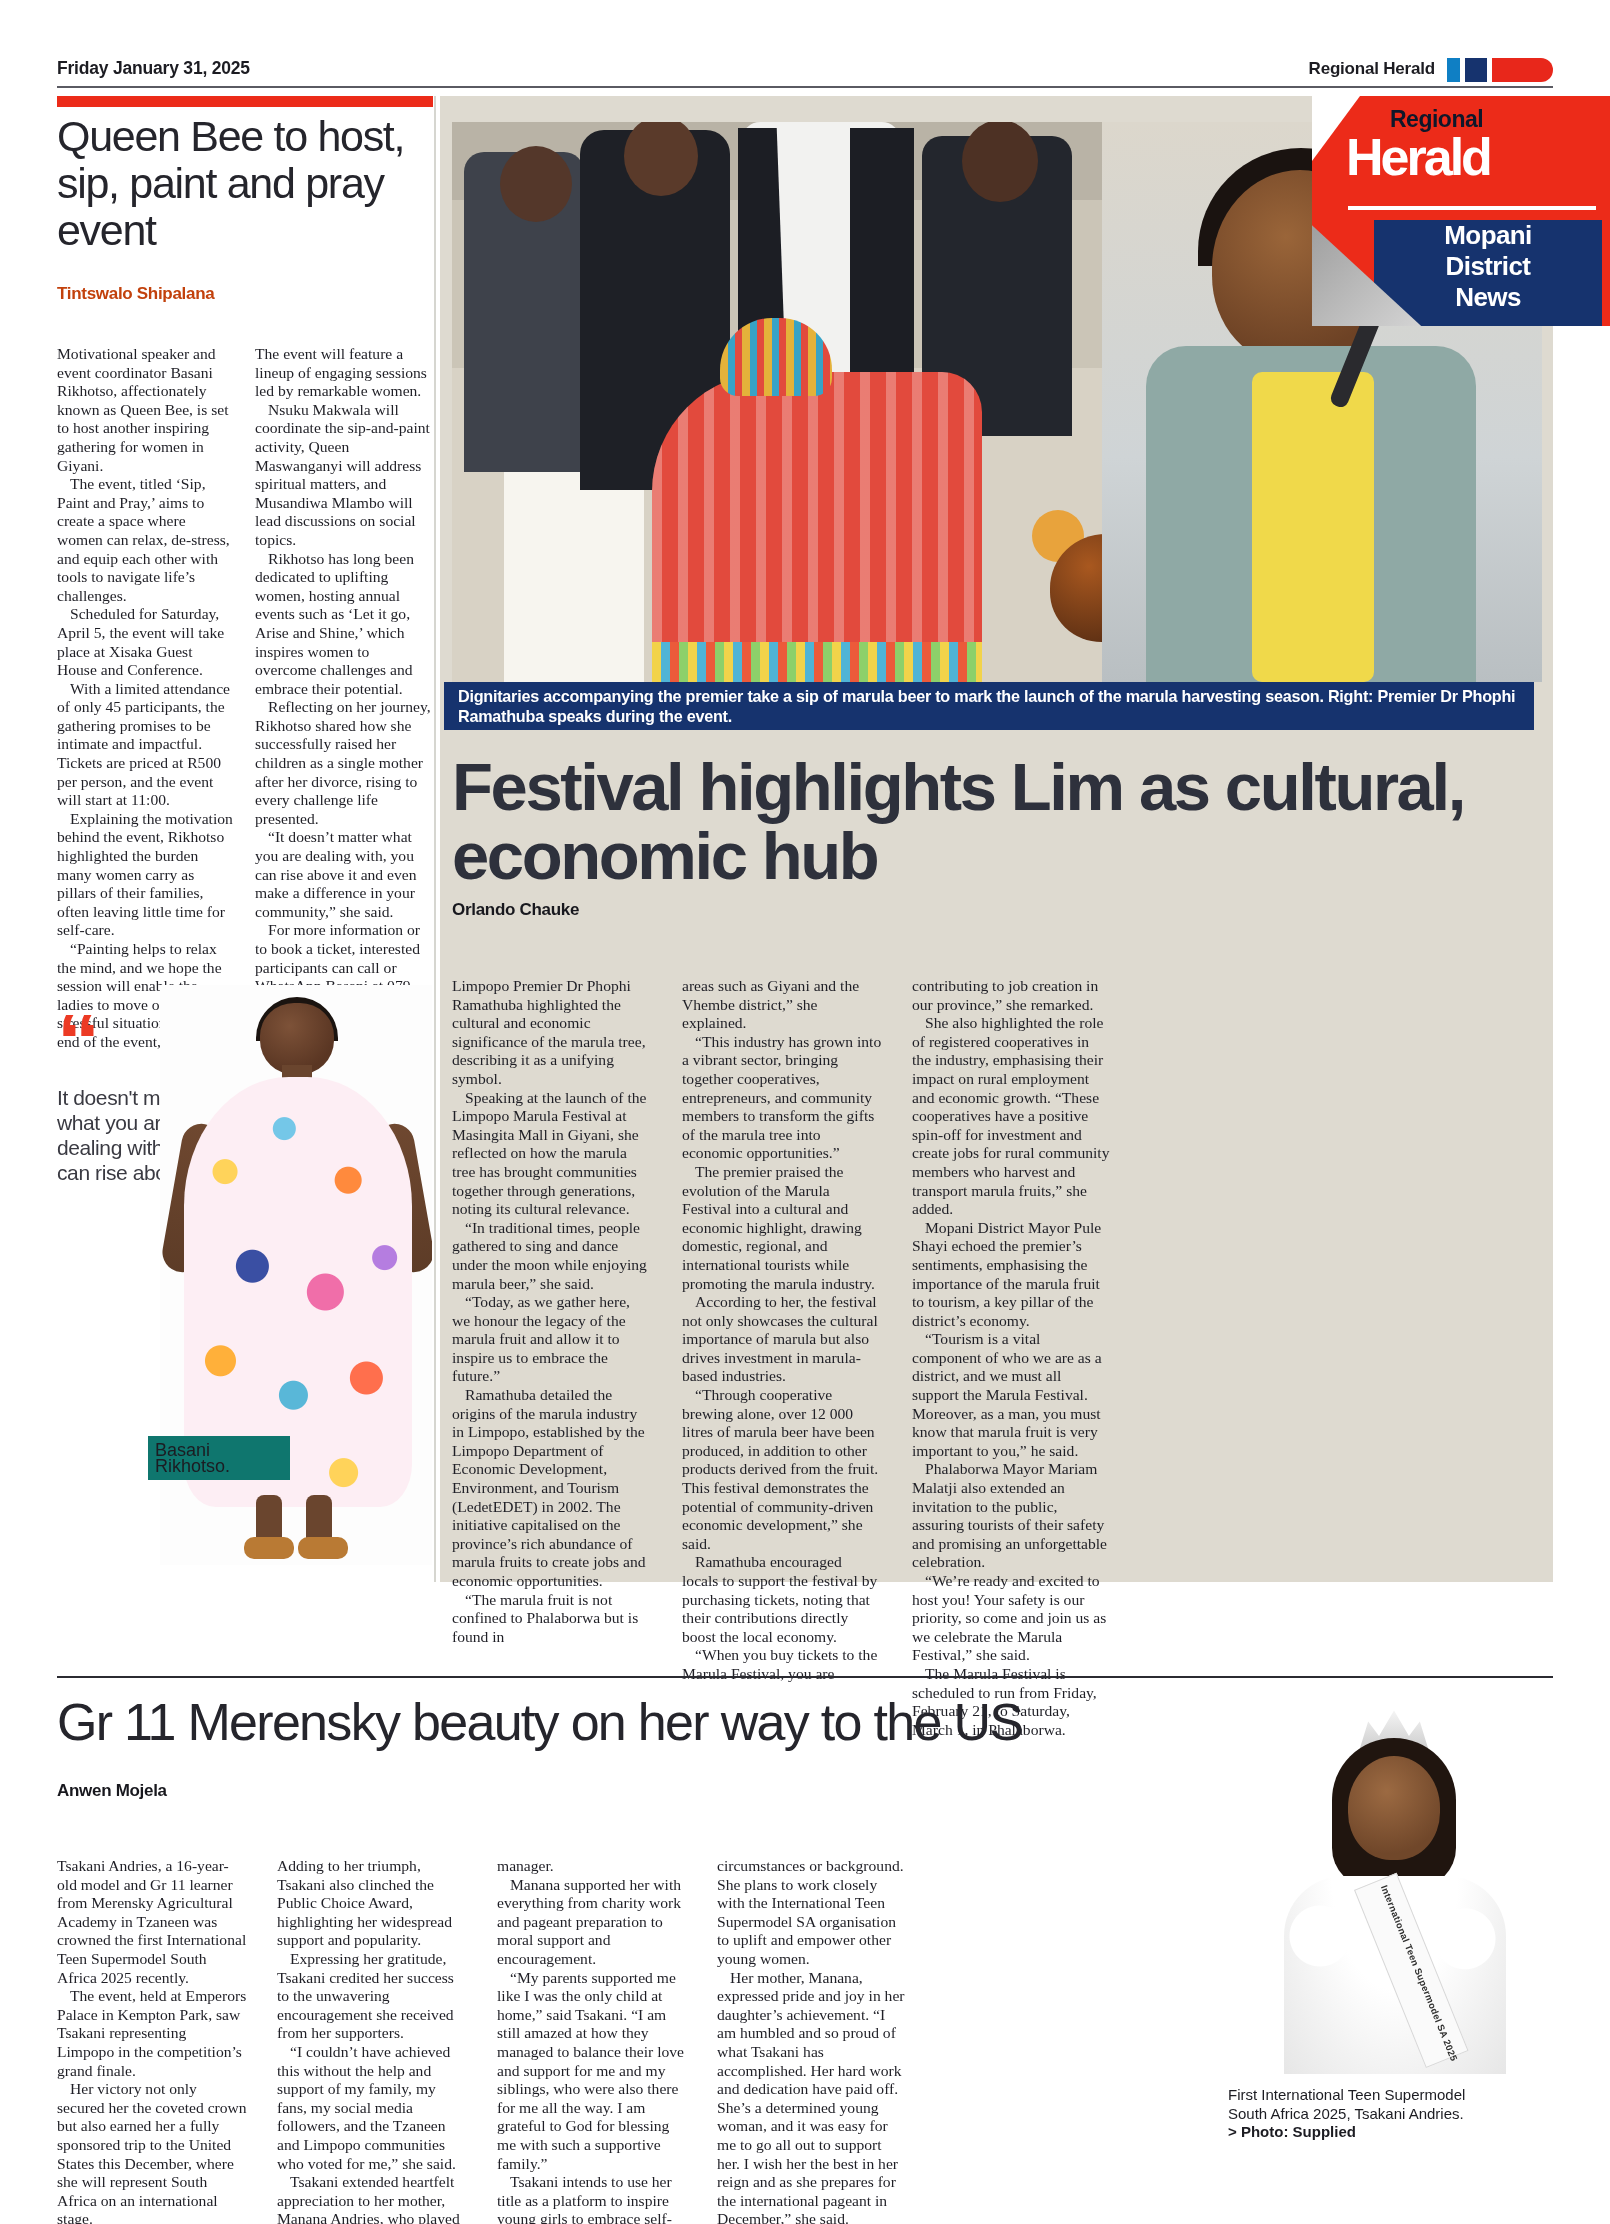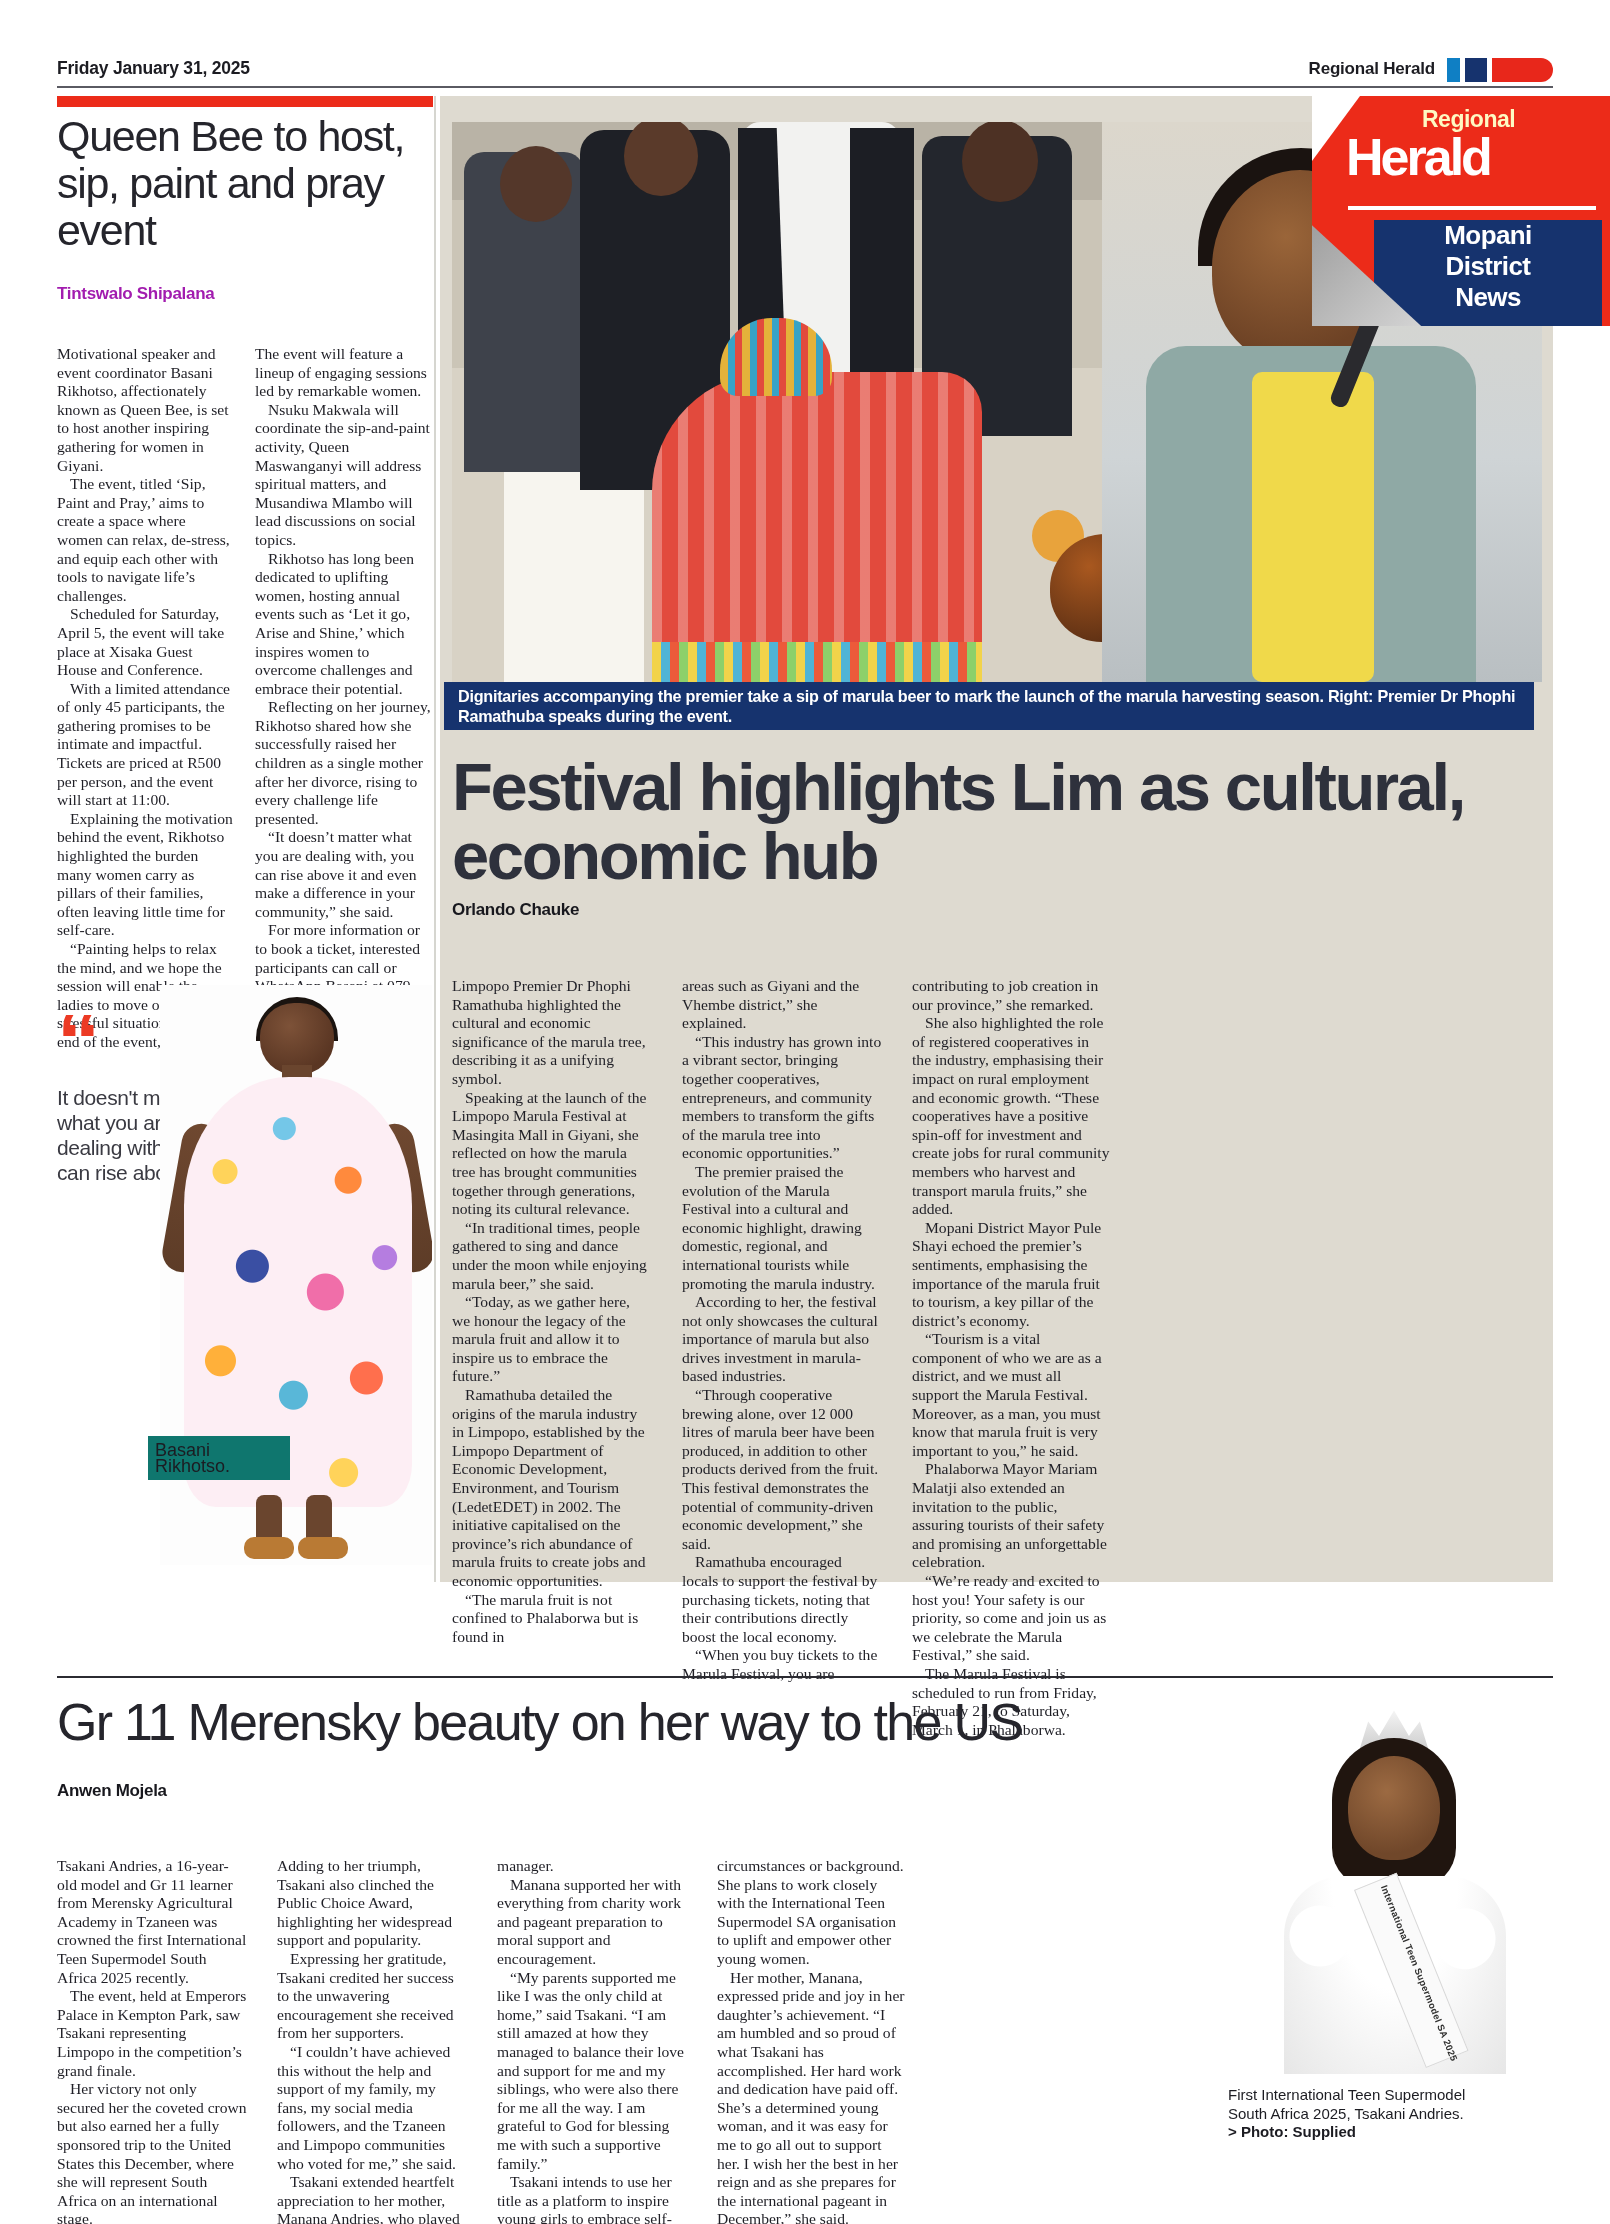--- a/index.html
+++ b/index.html
@@ -19,21 +19,21 @@
   .topbar .rule{position:absolute;left:0;top:28px;width:1496px;height:2px;background:#5a5a62;}
 
   
   .redbar{position:absolute;left:57px;top:96px;width:376px;height:11px;background:#ec2b19;}
 
   
   .a1{position:absolute;left:57px;top:113px;width:376px;}
   .a1 h1{margin:0;font-family:"Liberation Sans",sans-serif;font-weight:300;
      font-size:43px;line-height:47px;letter-spacing:-1.3px;color:#25252c;}
   .a1 .byline{margin:30px 0 0 0;font-family:"Liberation Sans",sans-serif;
-     font-weight:700;font-size:17px;letter-spacing:-.3px;color:#a21caf;}
+     font-weight:700;font-size:17px;letter-spacing:-.3px;color:#c2410c;}
   .a1cols{position:absolute;left:57px;top:300px;width:376px;height:480px;
      display:flex;gap:20px;}
   .a1col{width:178px;}
   .bodytext{font-family:"Liberation Serif",serif;font-size:15.6px;line-height:18.6px;
      color:#1f1f26;text-align:left;}
   .bodytext p{margin:0;text-indent:13px;}
   .bodytext p.first{text-indent:0;margin-top:45px;}
 
   
   .pq{position:absolute;left:57px;top:1015px;width:175px;}
@@ -121,21 +121,21 @@
   .ph-r-shirt{position:absolute;left:150px;top:250px;width:122px;height:310px;background:#f0d94a;border-radius:10px;}
   .ph-r-mic{position:absolute;left:246px;top:180px;width:18px;height:108px;background:#2a2a2e;transform:rotate(22deg);border-radius:8px;}
   .ph-r-micb{position:absolute;left:236px;top:166px;width:34px;height:34px;border-radius:50%;background:#1d1d21;}
 
   
   .mast{position:absolute;right:-2px;top:96px;width:300px;height:230px;background:#ec2b19;
      border-radius:0 0 0 0;overflow:hidden;}
   .mast .diag{position:absolute;left:-122px;top:0;width:170px;height:230px;background:#ffffff;
      clip-path:polygon(0 0,100% 0,0 100%);}
   .mast .kicker{position:absolute;left:78px;top:10px;font-family:"Liberation Sans",sans-serif;
-     font-weight:700;font-size:23px;color:#fef9c3;letter-spacing:-.5px;margin-left:32px;}
+     font-weight:700;font-size:23px;color:#0f172a;letter-spacing:-.5px;}
   .mast .big{position:absolute;left:34px;top:24px;font-family:"Liberation Sans",sans-serif;
      font-weight:700;font-size:52px;line-height:75px;color:#ffffff;letter-spacing:-3px;}
   .mast .uline{position:absolute;left:36px;top:110px;width:248px;height:4px;background:#ffffff;}
   .mast .navy{position:absolute;left:62px;top:124px;width:228px;height:106px;background:#16336e;}
   .mast .navy span{display:block;text-align:center;font-family:"Liberation Sans",sans-serif;
      font-weight:700;font-size:26px;line-height:31px;color:#ffffff;letter-spacing:-.6px;}
   .mast .diag2{position:absolute;left:-10px;top:120px;width:130px;height:120px;
      background:linear-gradient(135deg,#9a9a9a,#d9d9d9);clip-path:polygon(0 0,100% 100%,0 100%);}
 
   

